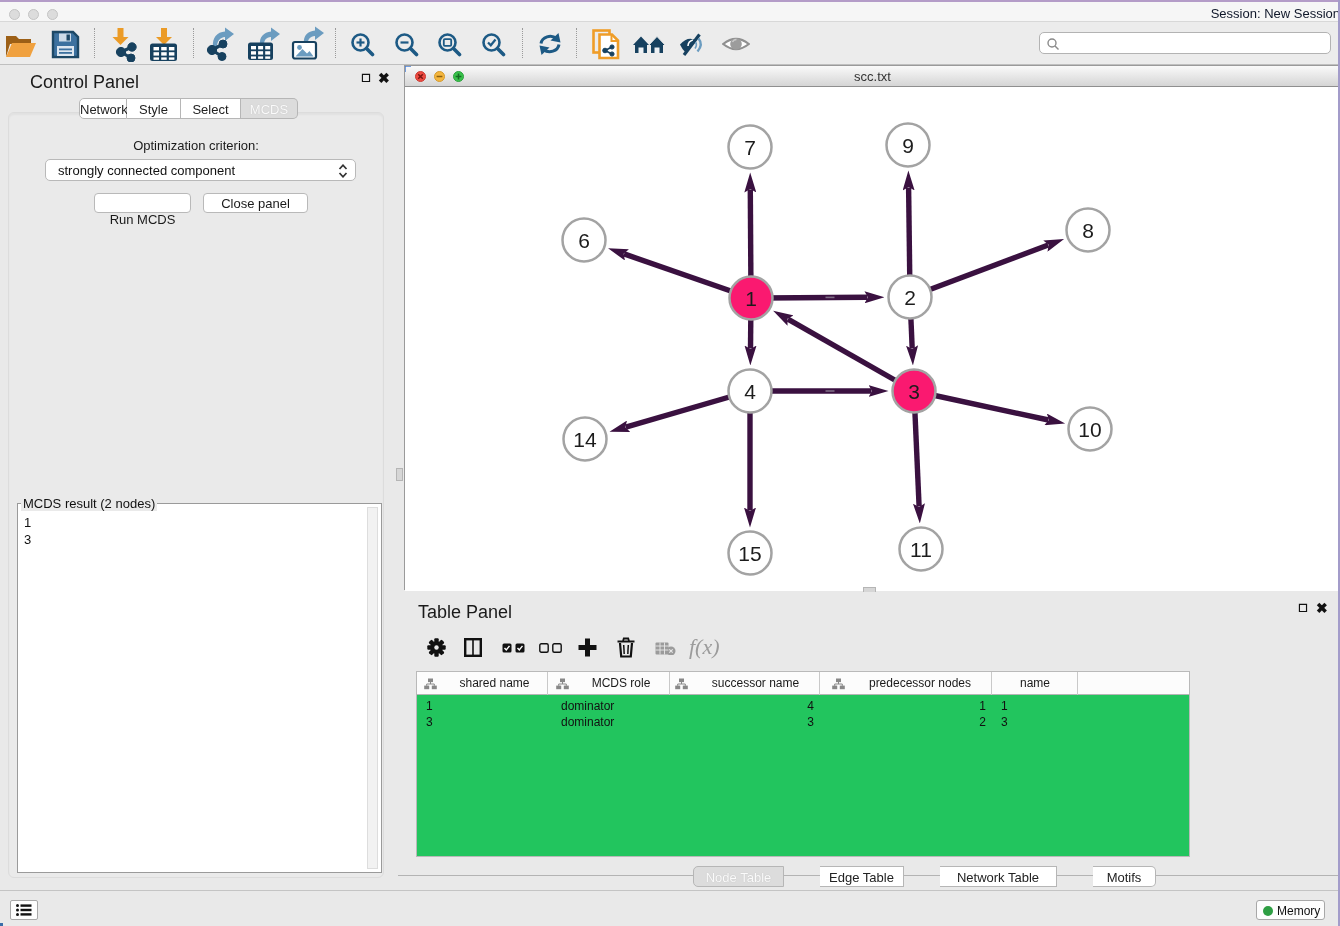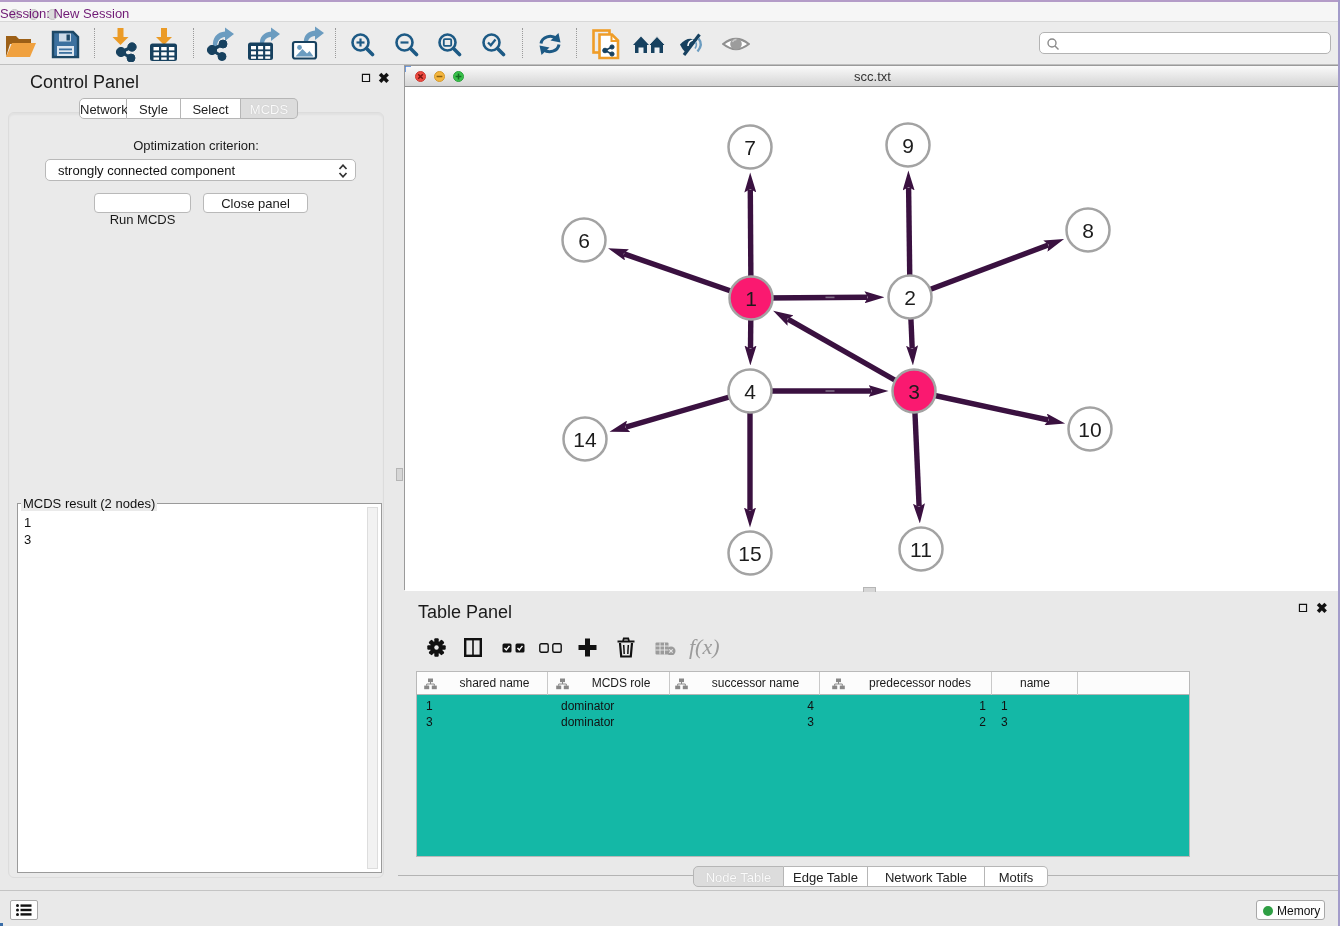--- a/index.html
+++ b/index.html
@@ -2,21 +2,21 @@
 <html><head>
 <meta charset="utf-8">
 <style>
 * { margin:0; padding:0; box-sizing:border-box; }
 html,body { width:1340px; height:926px; overflow:hidden; }
 body { font-family:"Liberation Sans", sans-serif; background:#e9e9e9; position:relative; }
 .abs { position:absolute; }
 
 #titlebar { left:0; top:0; width:1340px; height:22px; background:#f6f6f6; border-top:2px solid #b49cc8; border-bottom:1px solid #d8d8d8; }
 .tl { position:absolute; top:7px; width:11px; height:11px; border-radius:50%; background:#dcdcdc; border:1px solid #c4c4c4; }
-#title-text { position:absolute; top:4px; left:0; width:100%; text-align:left; font-size:13px; color:#701a75; }
+#title-text { position:absolute; top:4px; left:0; width:100%; text-align:right; font-size:13px; color:#0f172a; }
 
 #toolbar { left:0; top:22px; width:1340px; height:43px; background:#ececec; border-bottom:1px solid #bfbfbf; }
 .sep { position:absolute; top:6px; height:30px; width:0; border-left:1px dotted #9a9a9a; }
 .tbi { position:absolute; top:5px; }
 #searchbox { position:absolute; left:1039px; top:10px; width:292px; height:22px; background:#fff; border:1px solid #b3b3b3; border-radius:5px; }
 
 #leftpanel { left:0; top:65px; width:392px; height:825px; background:#e9e9e9; }
 .paneltitle { font-size:18px; color:#1a1a1a; }
 .tabbar { position:absolute; display:flex; z-index:3; }
 .tab { font-size:13px; color:#222; background:#fff; border:1px solid #b6b6b6; border-left:none; text-align:center; padding-top:3px; height:21px; }
@@ -363,21 +363,21 @@
     <g stroke="#e9e9e9" stroke-width="0.9">
         <line x1="0.5" y1="4" x2="13.5" y2="4"></line>
         <line x1="0.5" y1="8" x2="13.5" y2="8"></line>
         <line x1="5" y1="0.5" x2="5" y2="12.5"></line>
         <line x1="9.5" y1="0.5" x2="9.5" y2="12.5"></line>
       </g>
     <path d="M14.3,7.3 L17.7,10.7 M17.7,7.3 L14.3,10.7" stroke="#e9e9e9" stroke-width="1.1"></path>
   </svg>
   <div class="abs" style="left:291px; top:42px; font-family:'Liberation Serif',serif; font-style:italic; font-size:22px; color:#9b9b9b;">f(x)</div>
 
-  <div class="abs" style="left:18px; top:79px; width:774px; height:186px; background:#14b8a6; border:1px solid #b9b9b9;">
+  <div class="abs" style="left:18px; top:79px; width:774px; height:186px; background:#22c55e; border:1px solid #b9b9b9;">
     <div style="position:absolute; left:0; top:0; width:100%; height:23px; background:#fcfcfc; border-bottom:1px solid #b5b5b5;"></div>
     <div class="hcell" style="left:0px; width:131px;"></div>
     <div class="hcell" style="left:131px; width:122px;"></div>
     <div class="hcell" style="left:253px; width:150px;"></div>
     <div class="hcell" style="left:403px; width:172px;"></div>
     <div class="hcell" style="left:575px; width:86px;"></div>
     <svg class="hicon" style="left:7px;" width="13" height="12" viewBox="0 0 13 12">
         <g fill="#888">
           <rect x="4" y="0.5" width="5" height="3.6"></rect>
           <rect x="0.2" y="7.6" width="5" height="3.6"></rect>
@@ -420,21 +420,21 @@
     <div class="tcell" style="left:494px; top:27px; width:75px; text-align:right;">1</div>
     <div class="tcell" style="left:584px; top:27px;">1</div>
     <div class="tcell" style="left:9px; top:43px;">3</div>
     <div class="tcell" style="left:144px; top:43px;">dominator</div>
     <div class="tcell" style="left:322px; top:43px; width:75px; text-align:right;">3</div>
     <div class="tcell" style="left:494px; top:43px; width:75px; text-align:right;">2</div>
     <div class="tcell" style="left:584px; top:43px;">3</div>
   </div>
 
   <div class="abs" style="left:0px; top:283px; width:942px; height:0; border-top:1px solid #b3b3b3;"></div>
-  <div class="tabbar" style="left:295px; top:274px;">
+  <div class="tabbar" style="left:295px; top:274px;gap:36px;">
     <div class="tab first sel" style="width:91px;">Node Table</div>
     <div class="tab" style="width:84px;">Edge Table</div>
     <div class="tab" style="width:117px;">Network Table</div>
     <div class="tab last" style="width:63px;">Motifs</div>
   </div>
 </div>
 
 <div class="abs" id="statusbar">
   <div class="abs" style="left:10px; top:9px; width:28px; height:20px; background:#fdfdfd; border:1px solid #a8a8a8; border-radius:2px;">
     <svg width="16" height="12" viewBox="0 0 16 12" style="position:absolute;left:5px;top:3px;">

